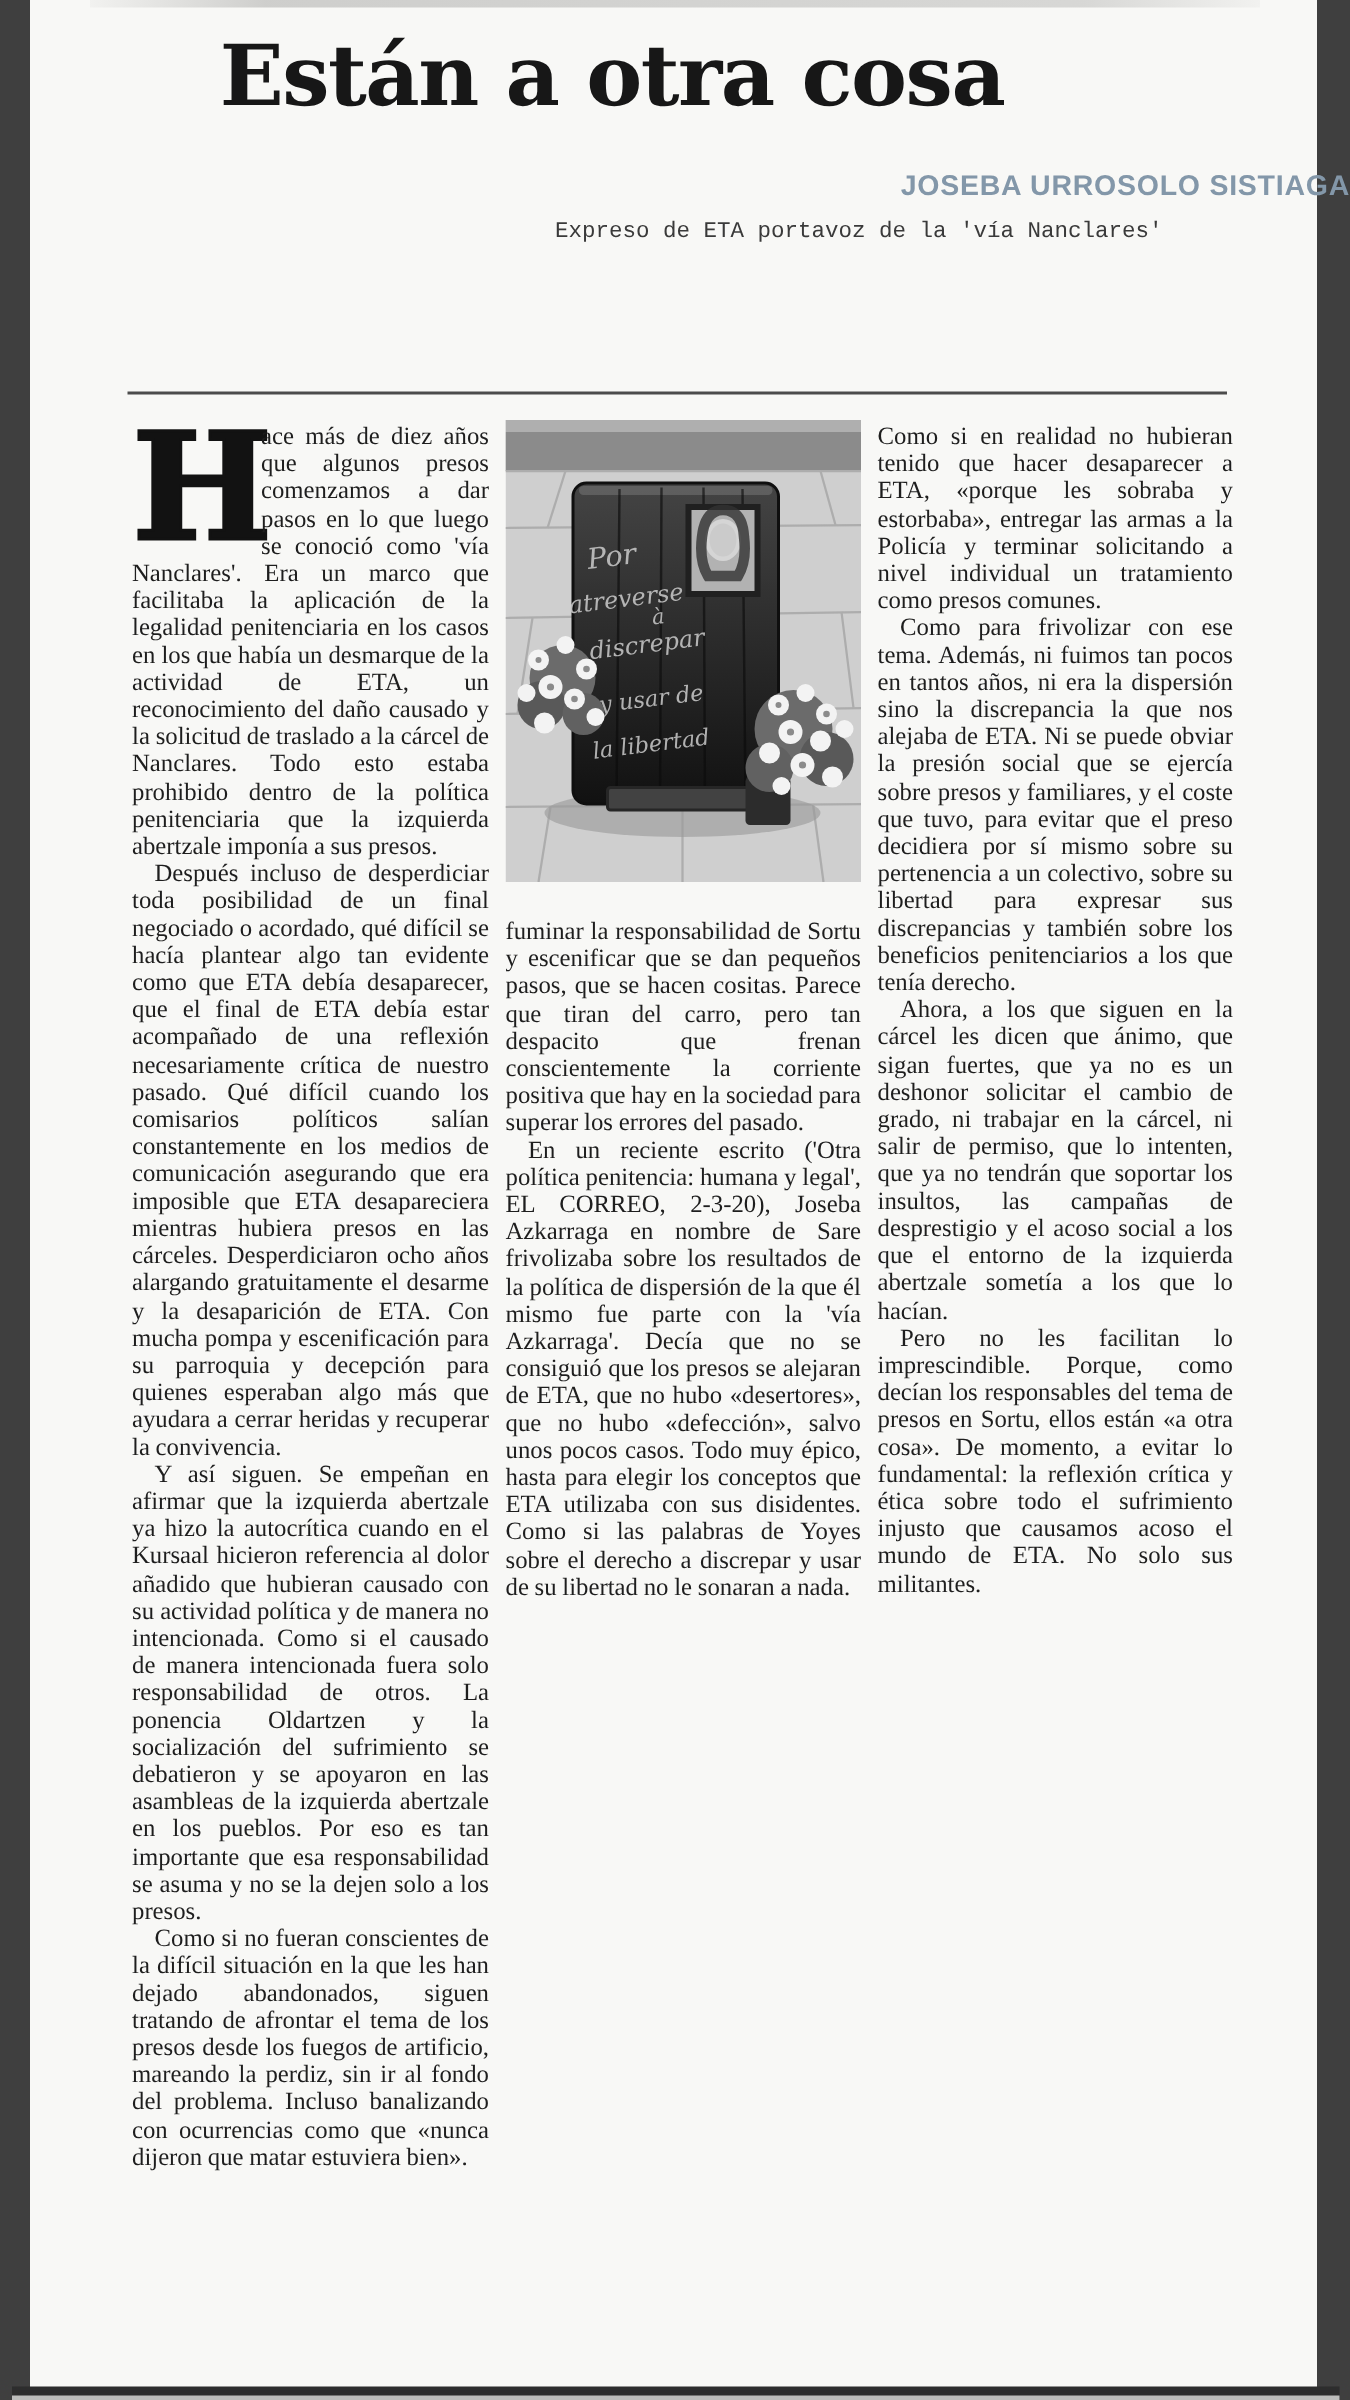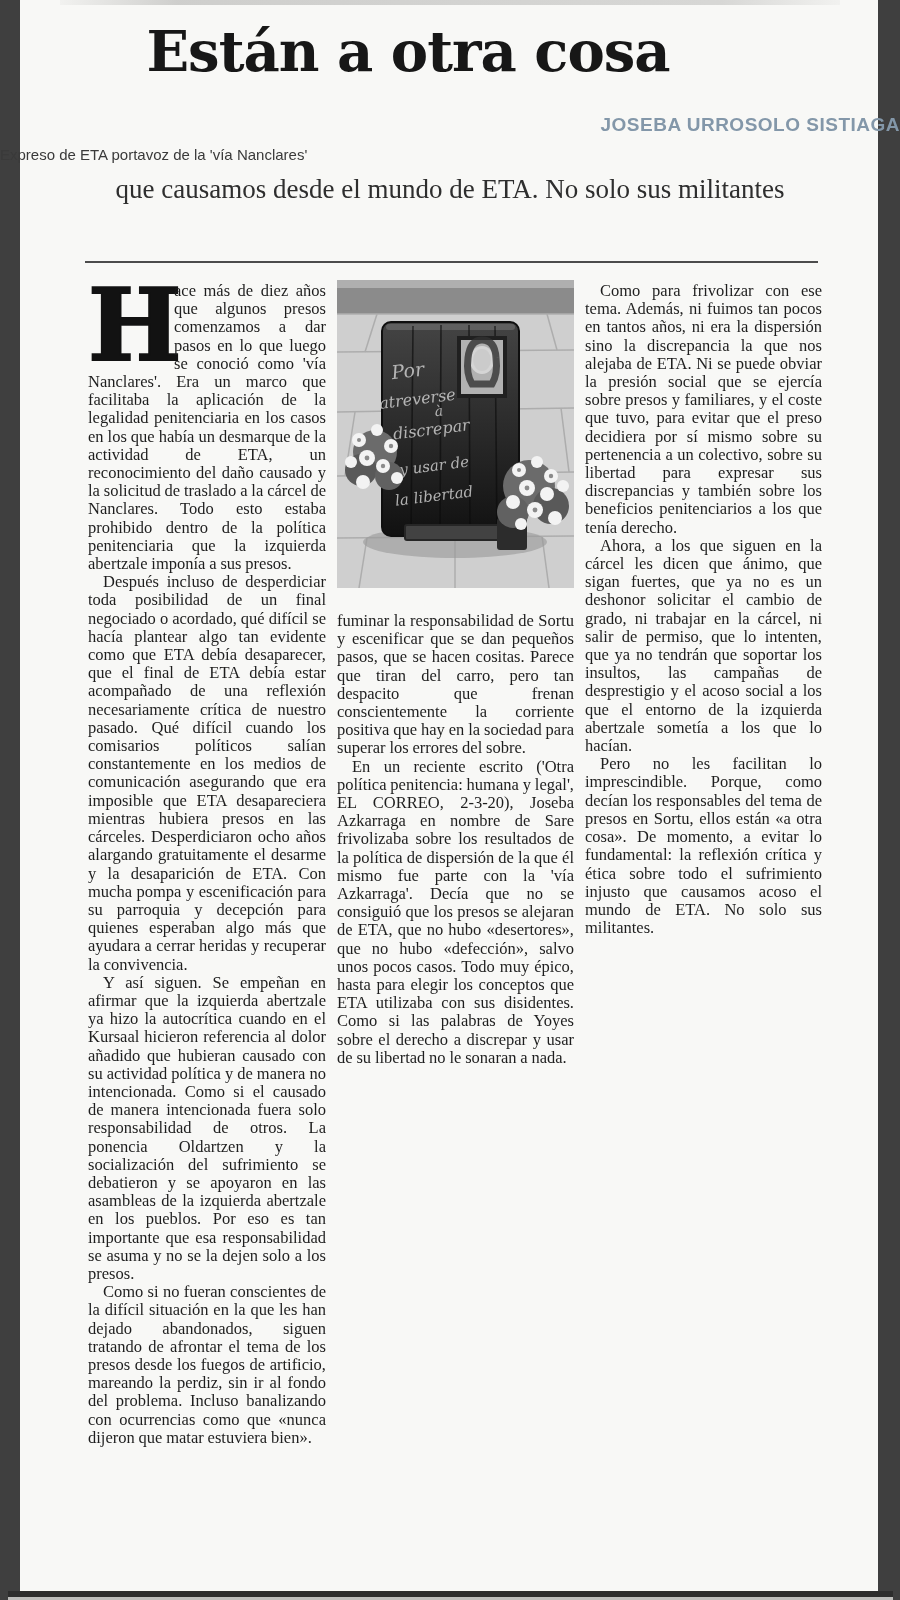--- a/index.html
+++ b/index.html
@@ -21,22 +21,22 @@
     position:absolute;left:0;top:18px;width:816px;text-align:center;
     font-family:"DejaVu Serif", serif;font-weight:bold;font-size:56px;
     letter-spacing:-1px;color:#171717;
   }
   .byline{
     position:absolute;left:0;top:114px;width:900px;text-align:right;
     font-family:Liberation Sans, sans-serif;font-weight:bold;
     font-size:19px;letter-spacing:.5px;color:#8397a9;
   }
   .byline-sub{
-    position:absolute;left:0;top:146px;width:775px;text-align:left;
-    font-family:Liberation Sans, sans-serif;font-size:15px;color:#3a3a3a;
+    position:absolute;left:0;top:146px;width:775px;text-align:right;
+    font-family:Liberation Mono, monospace;font-size:15px;color:#3a3a3a;
   }
   .standfirst{
     position:absolute;left:0;top:172px;width:900px;text-align:center;
     font-size:27px;line-height:34px;color:#2e2e2e;
   }
   .rule{position:absolute;left:85px;top:261px;width:733px;height:2px;background:#4c4c4c;}
 
   
   .col{
     position:absolute;overflow:hidden;
@@ -70,21 +70,20 @@
 <div class="edge-left"></div>
 <div class="edge-right"></div>
 <div class="edge-top"></div>
 <div class="edge-bottom"></div>
 <div class="edge-bottom-light"></div>
 
 <div class="title">Están a otra cosa</div>
 <div class="byline">JOSEBA URROSOLO SISTIAGA</div>
 <div class="byline-sub">Expreso de ETA portavoz de la 'vía Nanclares'</div>
 <div class="standfirst">
-  <div>que causamos desde el mundo de ETA. No solo sus militantes</div>
 </div>
 <div class="rule"></div>
 
 <div class="col col1">
   <p class="noindent"><span class="dropcap">H</span><span>ace más de diez años que algunos presos comenzamos a dar pasos en lo que luego se conoció como 'vía Nanclares'. Era un marco que facilitaba la aplicación de la legalidad penitenciaria en los casos en los que había un desmarque de la actividad de ETA, un reconocimiento del daño causado y la solicitud de traslado a la cárcel de Nanclares. Todo esto estaba prohibido dentro de la política penitenciaria que la izquierda abertzale imponía a sus presos.</span></p>
   <p>Después incluso de desperdiciar toda posibilidad de un final negociado o acordado, qué difícil se hacía plantear algo tan evidente como que ETA debía desaparecer, que el final de ETA debía estar acompañado de una reflexión necesariamente crítica de nuestro pasado. Qué difícil cuando los comisarios políticos salían constantemente en los medios de comunicación asegurando que era imposible que ETA desapareciera mientras hubiera presos en las cárceles. Desperdiciaron ocho años alargando gratuitamente el desarme y la desaparición de ETA. Con mucha pompa y escenificación para su parroquia y decepción para quienes esperaban algo más que ayudara a cerrar heridas y recuperar la convivencia.</p>
   <p>Y así siguen. Se empeñan en afirmar que la izquierda abertzale ya hizo la autocrítica cuando en el Kursaal hicieron referencia al dolor añadido que hubieran causado con su actividad política y de manera no intencionada. Como si el causado de manera intencionada fuera solo responsabilidad de otros. La ponencia Oldartzen y la socialización del sufrimiento se debatieron y se apoyaron en las asambleas de la izquierda abertzale en los pueblos. Por eso es tan importante que esa responsabilidad se asuma y no se la dejen solo a los presos.</p>
   <p>Como si no fueran conscientes de la difícil situación en la que les han dejado abandonados, siguen tratando de afrontar el tema de los presos desde los fuegos de artificio, mareando la perdiz, sin ir al fondo del problema. Incluso banalizando con ocurrencias como que «nunca dijeron que matar estuviera bien».</p>
 </div>
 
@@ -189,21 +188,22 @@
         <circle cx="190" cy="208" r="2.4"></circle>
           <circle cx="214" cy="196" r="2.2"></circle>
           <circle cx="198" cy="230" r="2.4"></circle>
           <circle cx="182" cy="190" r="2"></circle>
       </g>
     </g>
   </svg>
 </div>
 
 <div class="col col2">
-  <p class="noindent">fuminar la responsabilidad de Sortu y escenificar que se dan pequeños pasos, que se hacen cositas. Parece que tiran del carro, pero tan despacito que frenan conscientemente la corriente positiva que hay en la sociedad para superar los errores del sobre.</p>
+  <p class="noindent">fuminar la responsabilidad de Sortu y escenificar que se dan pequeños pasos, que se hacen cositas. Parece que tiran del carro, pero tan despacito que frenan conscientemente la corriente positiva que hay en la sociedad para superar los errores del pasado.</p>
   <p>En un reciente escrito ('Otra política penitencia: humana y legal', EL CORREO, 2-3-20), Joseba Azkarraga en nombre de Sare frivolizaba sobre los resultados de la política de dispersión de la que él mismo fue parte con la 'vía Azkarraga'. Decía que no se consiguió que los presos se alejaran de ETA, que no hubo «desertores», que no hubo «defección», salvo unos pocos casos. Todo muy épico, hasta para elegir los conceptos que ETA utilizaba con sus disidentes. Como si las palabras de Yoyes sobre el derecho a discrepar y usar de su libertad no le sonaran a nada.</p>
 </div>
 
 <div class="col col3">
+  <p class="noindent">Como si en realidad no hubieran tenido que hacer desaparecer a ETA, «porque les sobraba y estorbaba», entregar las armas a la Policía y terminar solicitando a nivel individual un tratamiento como presos comunes.</p>
   <p>Como para frivolizar con ese tema. Además, ni fuimos tan pocos en tantos años, ni era la dispersión sino la discrepancia la que nos alejaba de ETA. Ni se puede obviar la presión social que se ejercía sobre presos y familiares, y el coste que tuvo, para evitar que el preso decidiera por sí mismo sobre su pertenencia a un colectivo, sobre su libertad para expresar sus discrepancias y también sobre los beneficios penitenciarios a los que tenía derecho.</p>
   <p>Ahora, a los que siguen en la cárcel les dicen que ánimo, que sigan fuertes, que ya no es un deshonor solicitar el cambio de grado, ni trabajar en la cárcel, ni salir de permiso, que lo intenten, que ya no tendrán que soportar los insultos, las campañas de desprestigio y el acoso social a los que el entorno de la izquierda abertzale sometía a los que lo hacían.</p>
   <p>Pero no les facilitan lo imprescindible. Porque, como decían los responsables del tema de presos en Sortu, ellos están «a otra cosa». De momento, a evitar lo fundamental: la reflexión crítica y ética sobre todo el sufrimiento injusto que causamos acoso el mundo de ETA. No solo sus militantes.</p>
 </div>
 
 </body></html>

